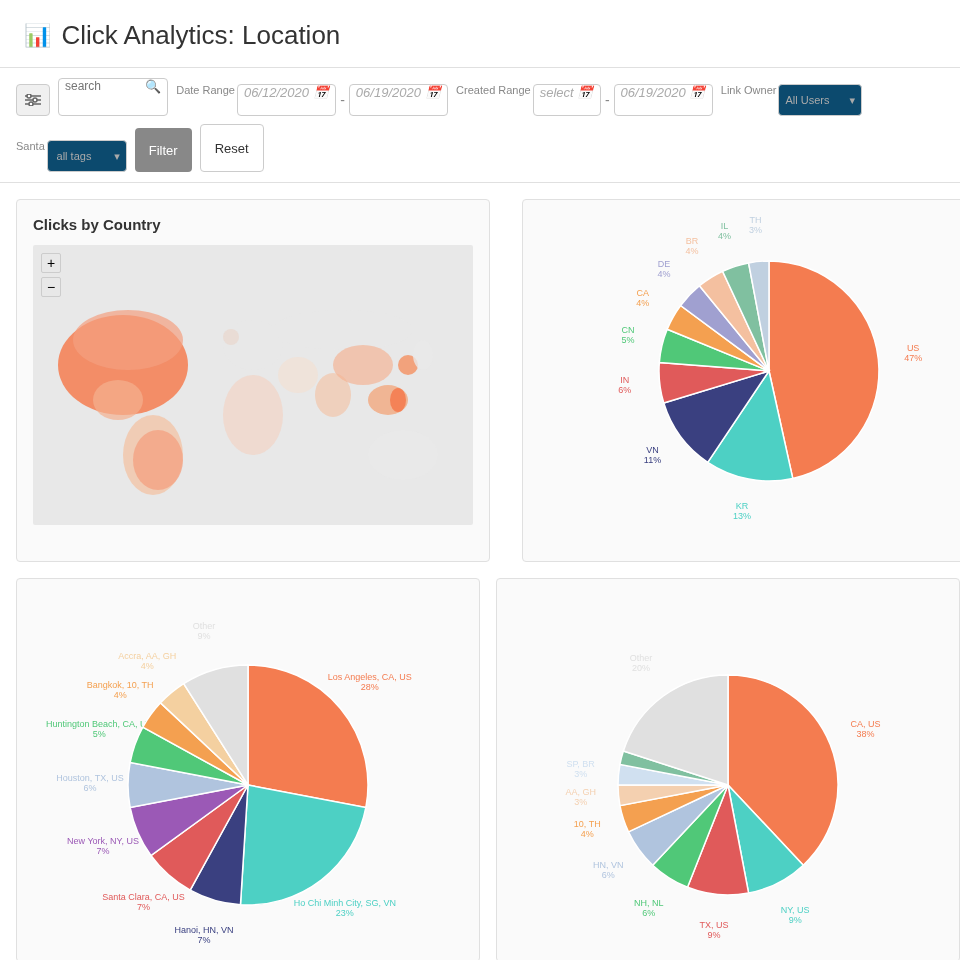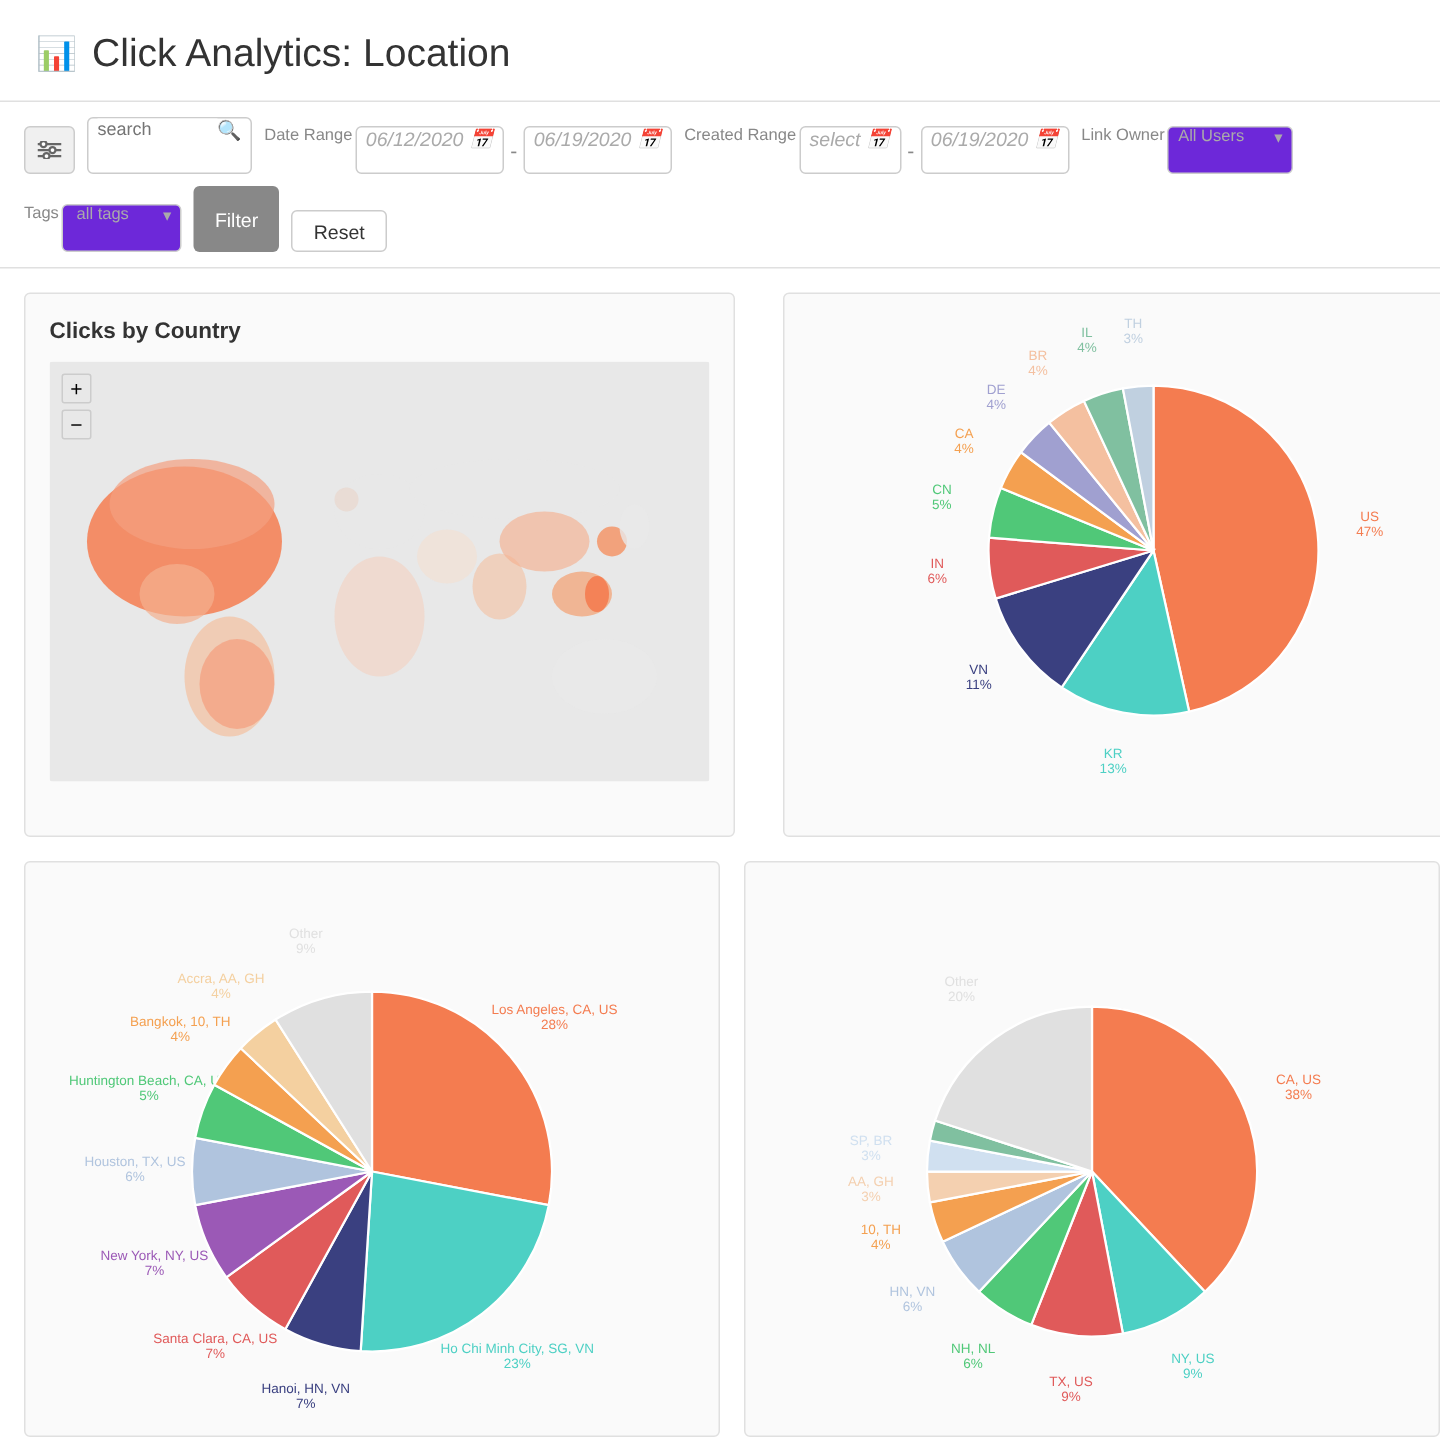--- a/index.html
+++ b/index.html
@@ -11,24 +11,24 @@
     .toolbar { padding: 10px 16px; background: #fff; border-bottom: 1px solid #e0e0e0; display: flex; align-items: flex-end; gap: 8px; flex-wrap: wrap; }
     .toolbar-group { display: flex; flex-direction: row; gap: 2px; }
     .toolbar-label { font-size: 11px; color: #888; text-align: center; }
     .filter-icon-btn { background: #f0f0f0; border: 1px solid #ccc; border-radius: 4px; padding: 6px 8px; cursor: pointer; font-size: 14px; color: #555; display: flex; align-items: center; margin-bottom: 0; height: 32px; }
     .search-box { display: flex; align-items: flex-start; border: 1px solid #ccc; border-radius: 4px; padding: 0 6px; height: 38px; background: #fff; }
     .search-box input { border: none; outline: none; font-size: 12px; width: 80px; }
     .search-box span { color: #aaa; font-size: 13px; }
     .date-input { display: flex; border: 1px solid #ccc; border-radius: 4px; padding: 0 6px; height: 32px; background: #fff; gap: 4px; font-size: 12px; color: #333; font-style: italic; }
     .date-input span { color: #aaa; font-size: 13px; }
     .dash { font-size: 14px; color: #888; padding-bottom: 0; height: 32px; display: flex; align-items: center; }
-    .select-box { display: flex; border: 1px solid #ccc; border-radius: 4px; padding: 0 6px; height: 32px; background: #6d28d9; gap: 20px; font-size: 12px; color: #333; min-width: 80px; }
+    .select-box { display: flex; align-items: center; border: 1px solid #ccc; border-radius: 4px; padding: 0 6px; height: 32px; background: #0c4a6e; gap: 20px; font-size: 12px; color: #333; min-width: 80px; }
     .select-box span { color: #aaa; font-size: 11px; margin-left: auto; }
     .btn-filter { background: #888; color: #fff; border: none; border-radius: 4px; padding: 0 14px; height: 44px; cursor: pointer; font-size: 13px; }
-    .btn-reset { background: #fff; color: #333; border: 1px solid #ccc; border-radius: 4px; padding: 0 14px; height: 28px; cursor: pointer; font-size: 13px; }
+    .btn-reset { background: #fff; color: #333; border: 1px solid #ccc; border-radius: 4px; padding: 0 14px; height: 48px; cursor: pointer; font-size: 13px; }
     .charts-area { padding: 16px; display: grid; grid-template-columns: 1fr 1fr; gap: 32px; }
     .chart-panel { background: #fafafa; border: 1px solid #e0e0e0; border-radius: 4px; padding: 16px; }
     .chart-title { font-size: 15px; font-weight: 600; color: #333; margin-bottom: 12px; }
     .map-area { position: relative; height: 300px; overflow: hidden; }
     .map-controls { position: absolute; left: 8px; top: 8px; display: flex; flex-direction: column; gap: 4px; z-index: 2; }
     .map-ctrl-btn { background: #e8e8e8; border: 1px solid #ccc; border-radius: 2px; width: 20px; height: 20px; font-size: 14px; cursor: pointer; display: flex; align-items: center; justify-content: center; }
     
     .pie-container { display: flex; justify-content: center; align-items: center; }
     svg text { font-family: -apple-system, Arial, sans-serif; }
     .bottom-charts { display: grid; grid-template-columns: 1fr 1fr; gap: 16px; padding: 0 16px 16px; }
@@ -91,21 +91,21 @@
 
   <div class="toolbar-group">
     <span class="toolbar-label">Link Owner</span>
     <div class="select-box">
       <span>All Users</span>
       <span>▾</span>
     </div>
   </div>
 
   <div class="toolbar-group">
-    <span class="toolbar-label">Tags</span>
+    <span class="toolbar-label">Santa</span>
     <div class="select-box">
       <span>all tags</span>
       <span>▾</span>
     </div>
   </div>
 
   <button class="btn-filter">Filter</button>
   <button class="btn-reset">Reset</button>
 </div>
 

